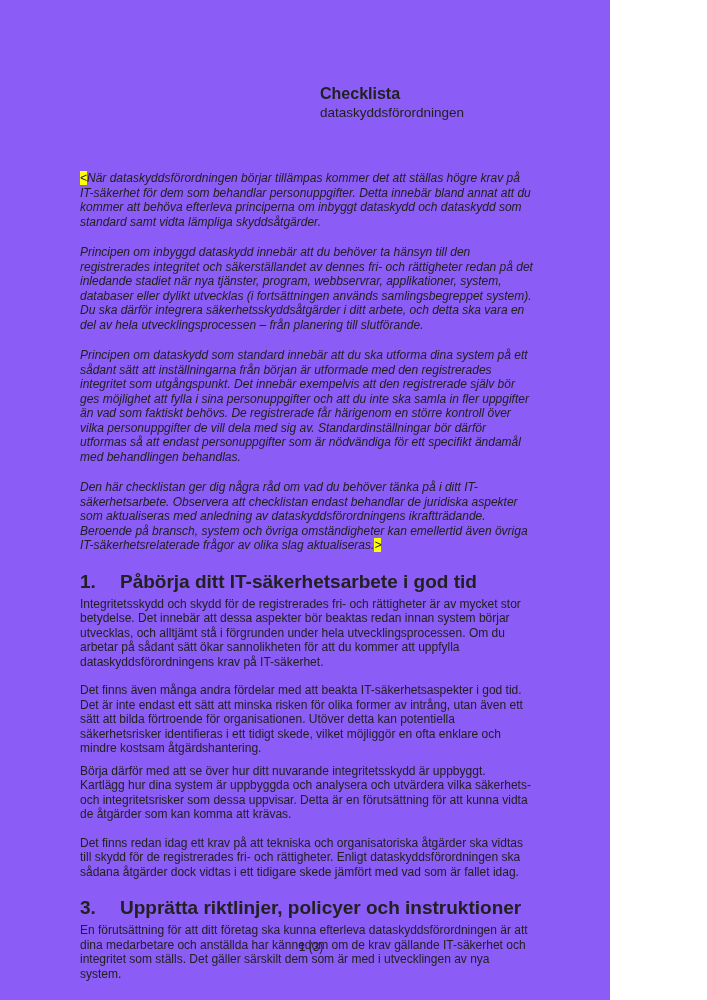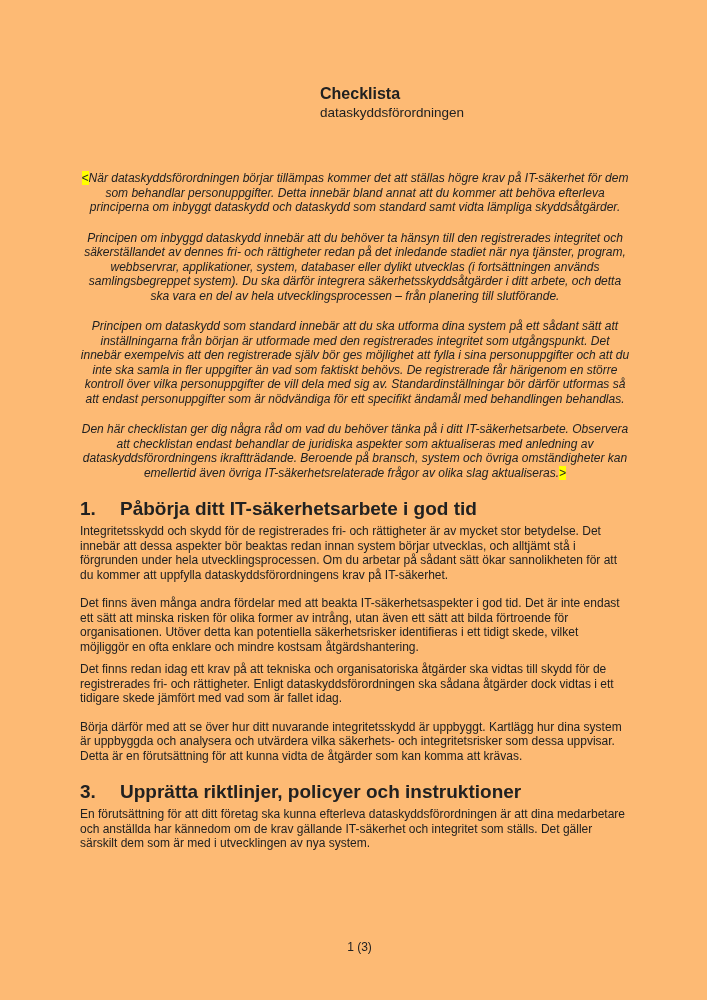--- a/index.html
+++ b/index.html
@@ -2,23 +2,23 @@
 <html><head>
 <meta charset="utf-8">
 <style>
   html, body {
     margin: 0;
     padding: 0;
     background: #ffffff;
   }
   .page {
     position: relative;
-    width: 707px;
+    width: 610px;
     height: 1000px;
-    background: #fdba74;
+    background: #8b5cf6;
     font-family: "Liberation Sans", "DejaVu Sans", sans-serif;
     color: #212121;
     overflow: hidden;
   }
   .content {
     padding: 84px 77px 0 80px; 
   }
   
   .title-block {
     margin-left: 240px; 
@@ -37,21 +37,20 @@
   
   .intro {
     margin-top: 50px;
   }
   .intro p {
     font-style: italic;
     font-size: 12px;
     line-height: 14.5px;
     margin: 0 0 16px 0;
     max-width: 550px;
-    text-align: center;
   }
   
   .section h2 {
     font-size: 19px;
     font-weight: bold;
     line-height: 19px;
     margin: 19px 0 6px 0;
   }
   .section h2 .sec-num {
     display: inline-block;
@@ -98,22 +97,22 @@
       <p><span>Den här checklistan ger dig några råd om vad du behöver tänka på i ditt IT-säkerhetsarbete. Observera att checklistan endast behandlar de juridiska aspekter som aktualiseras med anledning av dataskyddsförordningens ikraftträdande. Beroende på bransch, system och övriga omständigheter kan emellertid även övriga IT-säkerhetsrelaterade frågor av olika slag aktualiseras.</span><span class="hl">&gt;</span></p>
     </div>
 
     <div class="section">
       <h2><span class="sec-num">1.</span><span>Påbörja ditt IT-säkerhetsarbete i god tid</span></h2>
       <p>Integritetsskydd och skydd för de registrerades fri- och rättigheter är av mycket stor betydelse. Det innebär att dessa aspekter bör beaktas redan innan system börjar utvecklas, och alltjämt stå i förgrunden under hela utvecklingsprocessen. Om du arbetar på sådant sätt ökar sannolikheten för att du kommer att uppfylla dataskyddsförordningens krav på IT-säkerhet.</p>
       <p>Det finns även många andra fördelar med att beakta IT-säkerhetsaspekter i god tid. Det är inte endast ett sätt att minska risken för olika former av intrång, utan även ett sätt att bilda förtroende för organisationen. Utöver detta kan potentiella säkerhetsrisker identifieras i ett tidigt skede, vilket möjliggör en ofta enklare och mindre kostsam åtgärdshantering.</p>
     </div>
 
     <div class="section">
+      <p>Börja därför med att se över hur ditt nuvarande integritetsskydd är uppbyggt. Kartlägg hur dina system är uppbyggda och analysera och utvärdera vilka säkerhets- och integritetsrisker som dessa uppvisar. Detta är en förutsättning för att kunna vidta de åtgärder som kan komma att krävas.</p>
       <p>Det finns redan idag ett krav på att tekniska och organisatoriska åtgärder ska vidtas till skydd för de registrerades fri- och rättigheter. Enligt dataskyddsförordningen ska sådana åtgärder dock vidtas i ett tidigare skede jämfört med vad som är fallet idag.</p>
-      <p>Börja därför med att se över hur ditt nuvarande integritetsskydd är uppbyggt. Kartlägg hur dina system är uppbyggda och analysera och utvärdera vilka säkerhets- och integritetsrisker som dessa uppvisar. Detta är en förutsättning för att kunna vidta de åtgärder som kan komma att krävas.</p>
     </div>
 
     <div class="section">
       <h2><span class="sec-num">3.</span><span>Upprätta riktlinjer, policyer och instruktioner</span></h2>
       <p>En förutsättning för att ditt företag ska kunna efterleva dataskyddsförordningen är att dina medarbetare och anställda har kännedom om de krav gällande IT-säkerhet och integritet som ställs. Det gäller särskilt dem som är med i utvecklingen av nya system.</p>
     </div>
 
   </div>
 
   <div class="footer">1 (3)</div>

